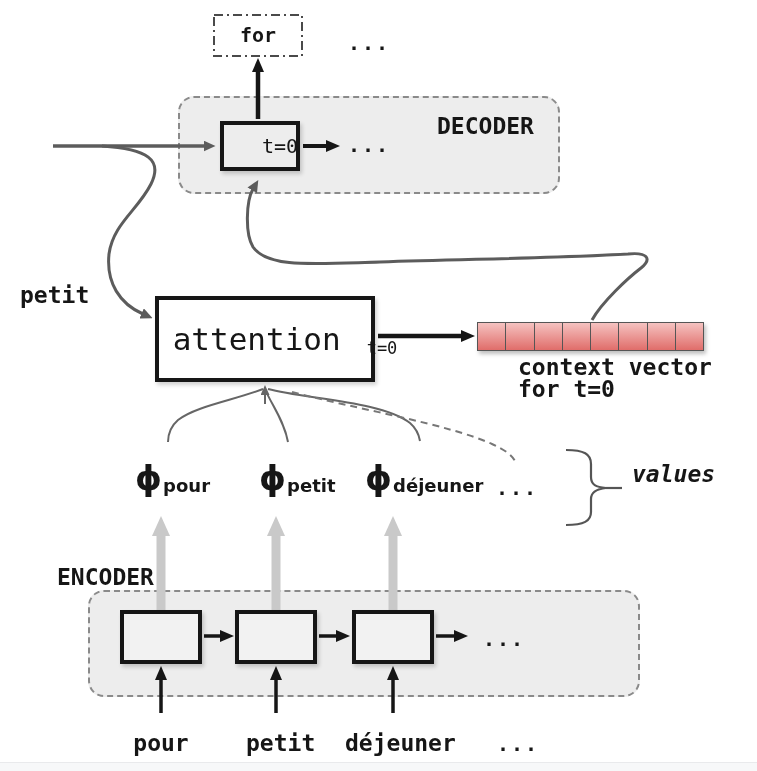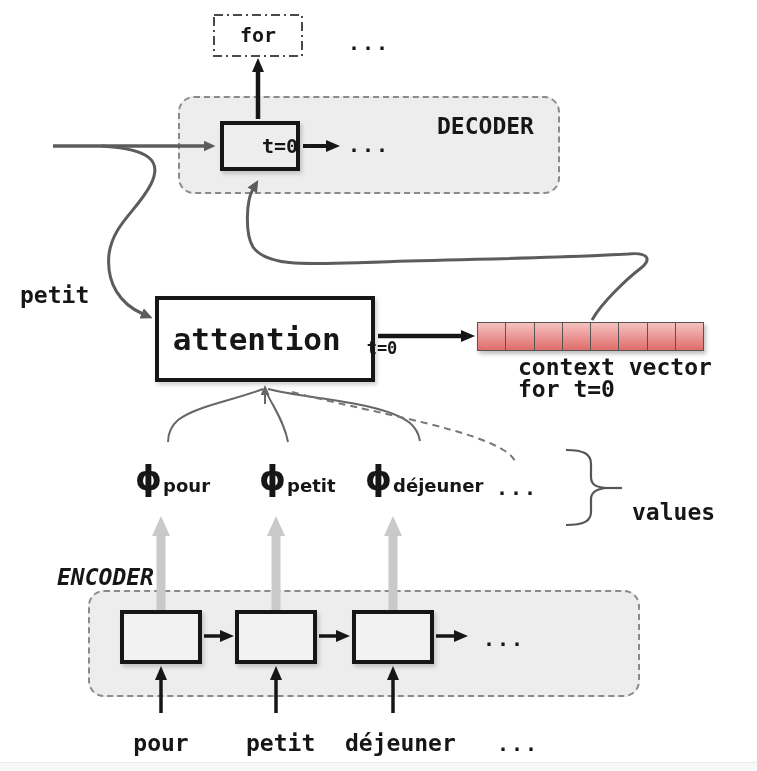--- a/index.html
+++ b/index.html
@@ -12,21 +12,21 @@
          font-family:"DejaVu Sans Mono",monospace;color:var(--ink);}
   .region{position:absolute;background:var(--region-fill);border:2px dashed var(--dash);
           border-radius:16px;z-index:0;}
   .decoder-region{left:178px;top:96px;width:378px;height:94px;}
   .encoder-region{left:88px;top:590px;width:548px;height:103px;}
   svg.layer{position:absolute;left:0;top:0;z-index:1;}
   .lbl{position:absolute;z-index:2;font-weight:bold;font-size:23px;line-height:1.1;white-space:pre;}
   .dots{letter-spacing:2px;font-size:20px;}
   .boxed{position:absolute;z-index:2;border:4px solid var(--ink);
          box-shadow:2px 3px 4px rgba(0,0,0,.18);display:flex;align-items:center;justify-content:center;
-         box-sizing:border-box;font-weight:bold;padding-left:40px;}
+         box-sizing:border-box;font-weight:normal;padding-left:40px;}
   .t0-box{left:220px;top:121px;width:80px;height:50px;background:var(--region-fill);font-size:20px;}
   .attention-box{left:155px;top:296px;width:220px;height:86px;background:#ffffff;font-size:31px;gap:26px;}
   .attention-box .sub{font-size:17px;position:relative;top:9px;}
   .enc-box{top:610px;width:82px;height:54px;background:#f2f2f2;}
   .for-label{position:absolute;z-index:2;left:213px;top:14px;width:90px;height:42px;
              display:flex;align-items:center;justify-content:center;font-weight:bold;font-size:20px;}
   .cv{position:absolute;z-index:2;left:477px;top:322px;width:227px;height:29px;display:flex;
       border:1.5px solid var(--cell-border);box-sizing:border-box;box-shadow:2px 3px 4px rgba(0,0,0,.25);}
   .cv .cell{flex:1;background:linear-gradient(var(--cell-top),var(--cell-bottom));
             border-left:1.5px solid var(--cell-border);}
@@ -132,23 +132,23 @@
   </div>
   <div class="phi-item" style="left:259px;">
     <span class="phi-sym">ϕ</span>
     <span class="phi-sub">petit</span>
   </div>
   <div class="phi-item" style="left:365px;">
     <span class="phi-sym">ϕ</span>
     <span class="phi-sub">déjeuner</span>
   </div>
   <div class="lbl dots" style="left:496px;top:477px;">...</div>
-  <div class="lbl" style="left:632px;top:500px;">values</div>
+  <div class="lbl" style="left:632px;top:462px;font-style:italic;">values</div>
 
-  <div class="lbl" style="left:57px;top:565px;font-style:italic;">ENCODER</div>
+  <div class="lbl" style="left:57px;top:565px;">ENCODER</div>
   <div class="boxed enc-box" style="left:120px;"></div>
   <div class="boxed enc-box" style="left:235px;"></div>
   <div class="boxed enc-box" style="left:352px;"></div>
   <div class="lbl dots" style="left:483px;top:628px;">...</div>
 
   <div class="lbl" style="left:131px;top:731px;width:60px;text-align:center;">pour</div>
   <div class="lbl" style="left:246px;top:731px;width:60px;text-align:center;">petit</div>
   <div class="lbl" style="left:345px;top:731px;width:100px;text-align:center;">déjeuner</div>
   <div class="lbl dots" style="left:497px;top:733px;">...</div>
 

